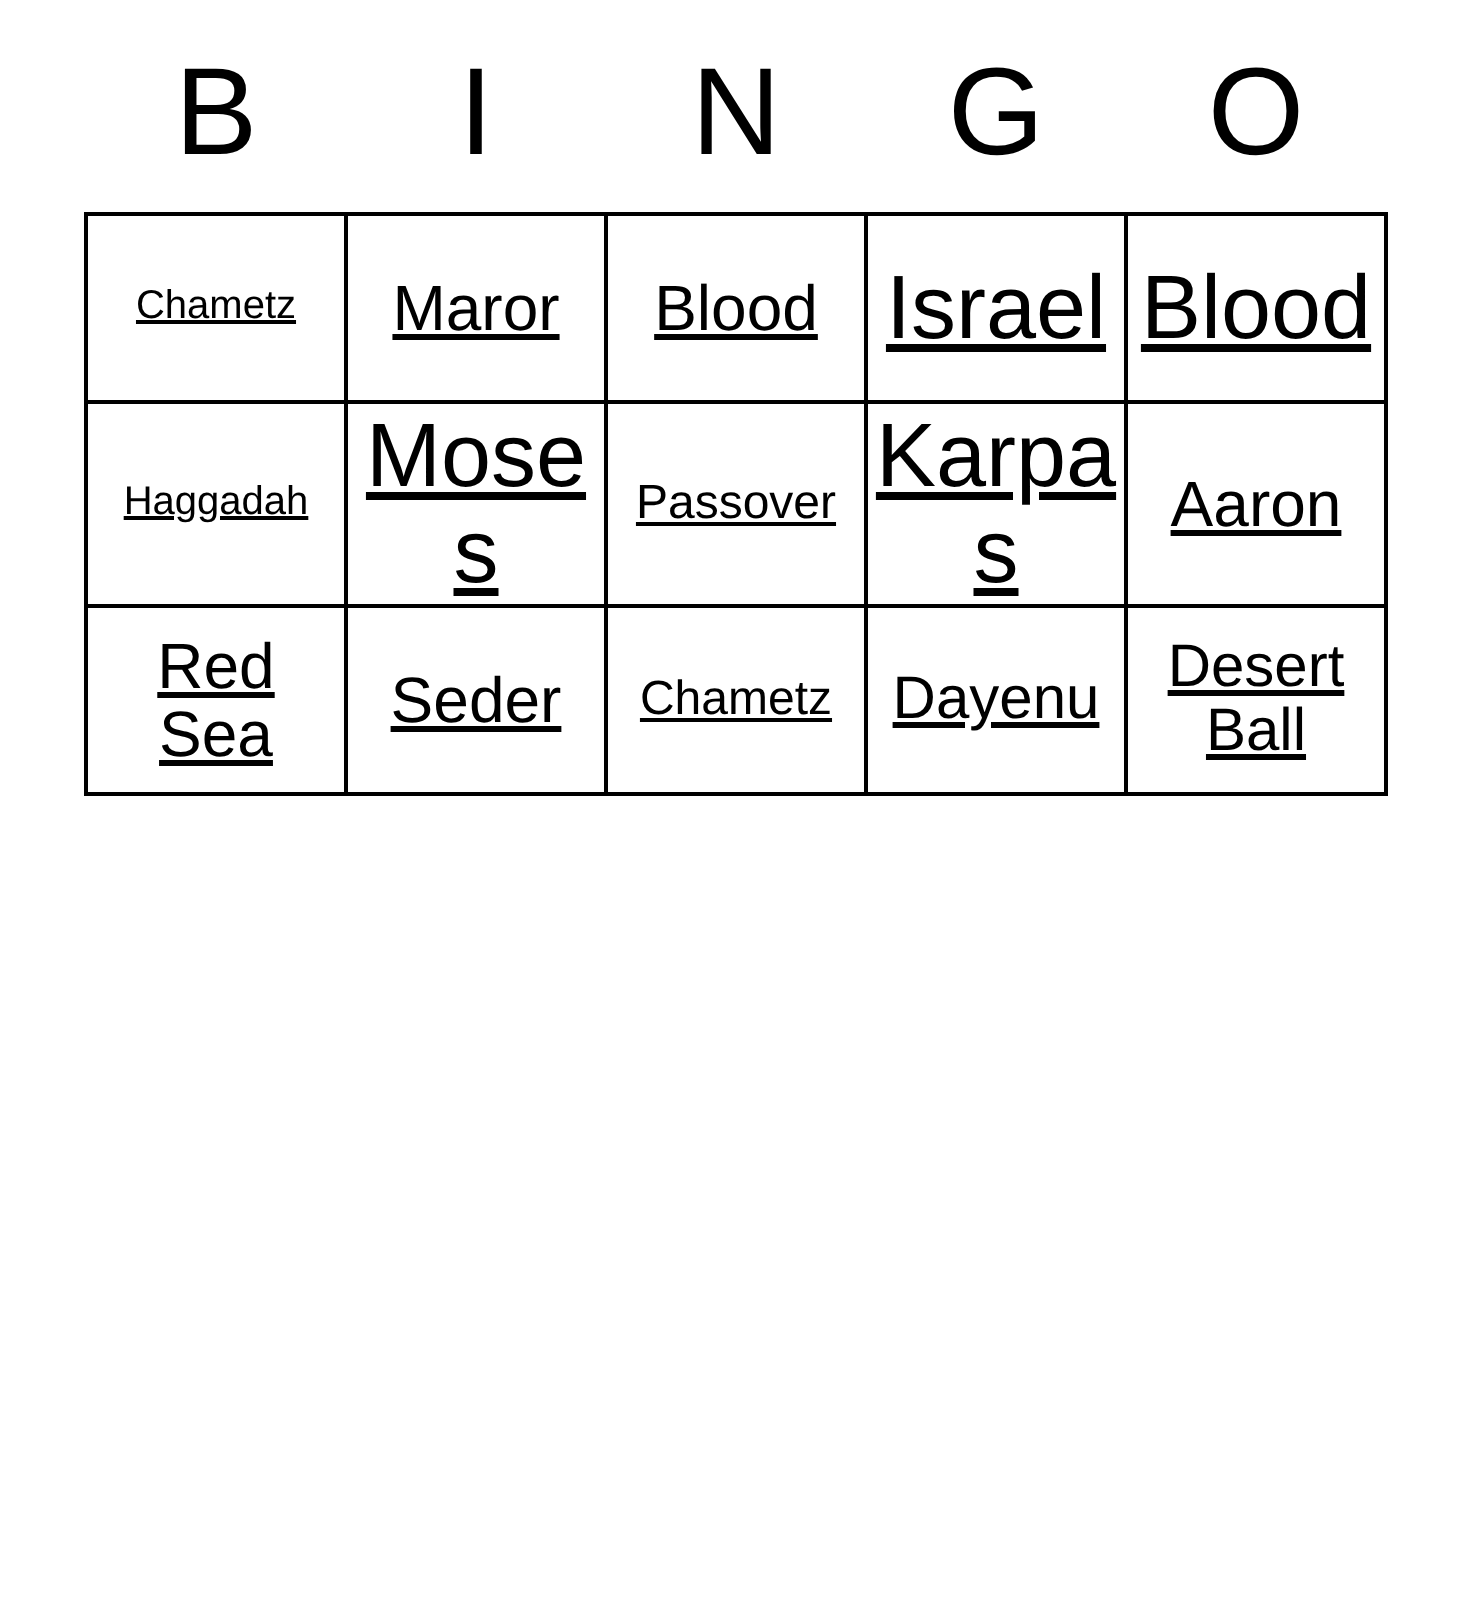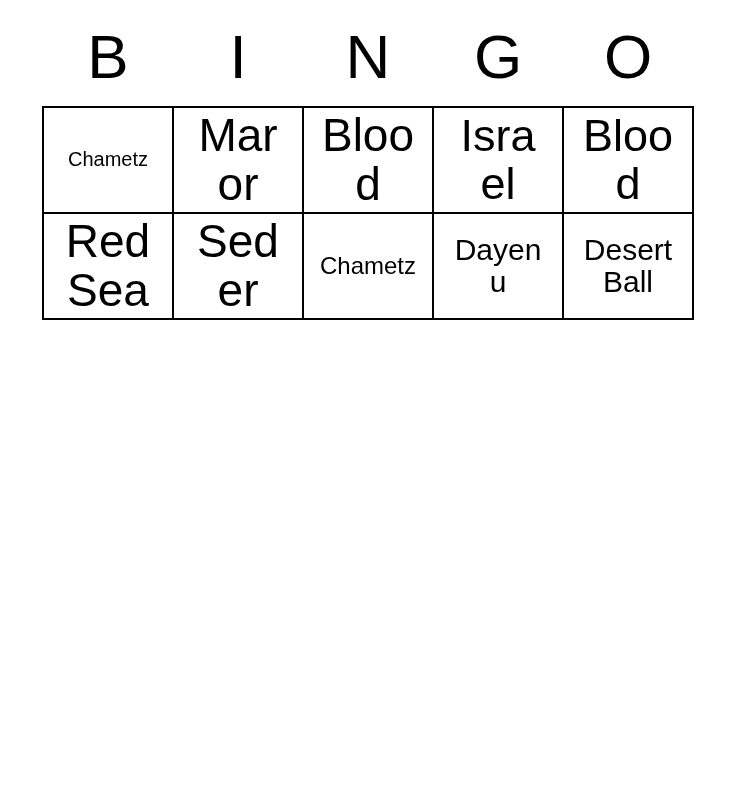--- a/index.html
+++ b/index.html
@@ -37,32 +37,33 @@
   }
   .grid {
     width: 650px;
     margin: 18px auto 0 auto;
     border-collapse: collapse;
     table-layout: fixed;
   }
   .grid td {
     border: 2px solid #000000;
     width: 130px;
-    height: 106px;
+    height: 94px;
     text-align: center;
     vertical-align: middle;
-    padding: 2px 15px;
+    padding: 2px 3px;
     box-sizing: border-box;
     font-family: "Liberation Sans", sans-serif;
     line-height: 1.07;
     word-wrap: break-word;
     overflow-wrap: break-word;
+    text-decoration: underline;
   }
   
-  .fs-xl { font-size: 46px; }
+  .fs-xl { font-size: 32px; }
   .fs-lg { font-size: 45px; }
   .fs-md { font-size: 30px; }
   .fs-sm { font-size: 24px; }
   .fs-xs { font-size: 20px; }
   .free-cell { font-size: 40px; }
 </style>
 </head>
 <body>
 
 <div class="card">
@@ -78,20 +79,27 @@
   <table class="grid">
     <tbody>
       <tr>
         <td class="fs-xs">Chametz</td>
         <td class="fs-xl">Maror</td>
         <td class="fs-xl">Blood</td>
         <td class="fs-lg">Israel</td>
         <td class="fs-lg">Blood</td>
       </tr>
       <tr>
+        <td class="fs-xs">Haggadah</td>
+        <td class="fs-lg">Moses</td>
+        <td class="fs-sm">Passover</td>
+        <td class="fs-lg">Karpas</td>
+        <td class="fs-xl">Aaron</td>
+      </tr>
+      <tr>
         <td class="fs-xl">Red Sea</td>
         <td class="fs-xl">Seder</td>
         <td class="fs-sm">Chametz</td>
         <td class="fs-md">Dayenu</td>
         <td class="fs-md">Desert Ball</td>
       </tr>
     </tbody>
   </table>
 
 </div>

